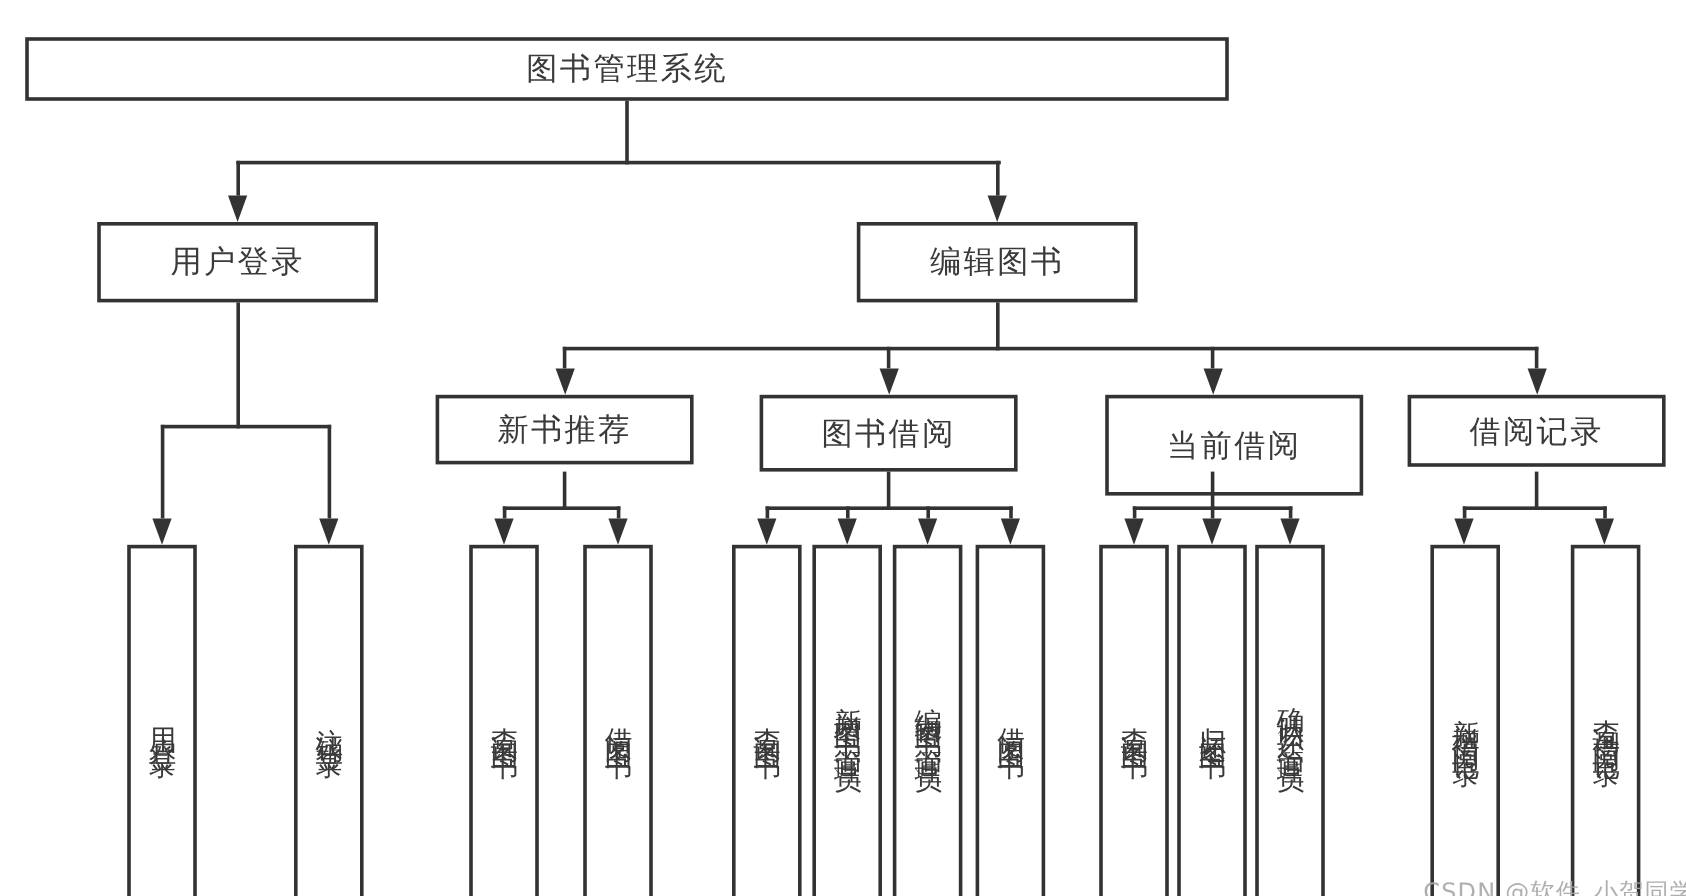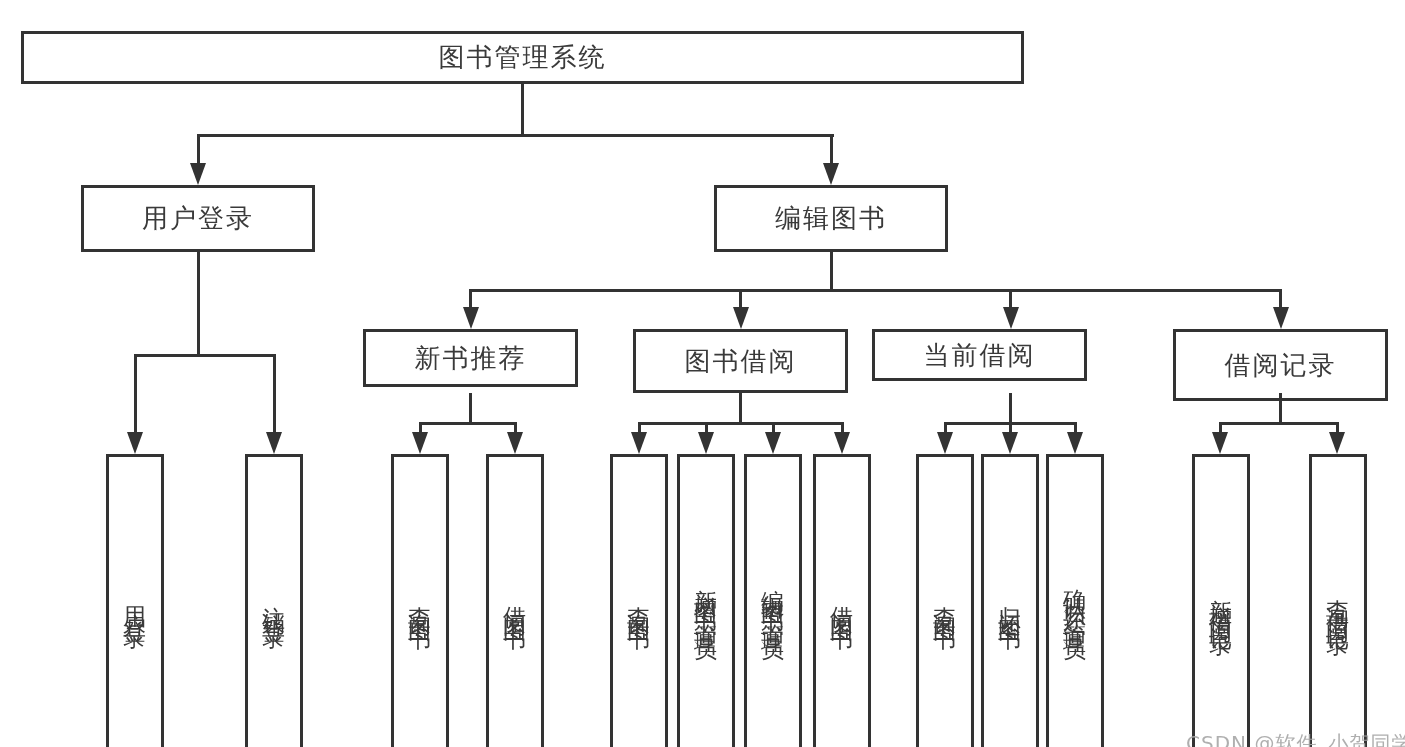--- a/index.html
+++ b/index.html
@@ -51,22 +51,22 @@
   <div class="arrow" style="left:463px;top:290px"></div>
   <div class="vline" style="left:739px;top:272px;height:18px"></div>
   <div class="arrow" style="left:733px;top:290px"></div>
   <div class="vline" style="left:1009px;top:272px;height:18px"></div>
   <div class="arrow" style="left:1003px;top:290px"></div>
   <div class="vline" style="left:1279px;top:272px;height:18px"></div>
   <div class="arrow" style="left:1273px;top:290px"></div>
 
   <div class="box hbox" style="left:363px;top:312px;width:215px;height:58px">新书推荐</div>
   <div class="box hbox" style="left:633px;top:312px;width:215px;height:64px">图书借阅</div>
-  <div class="box hbox" style="left:872px;top:312px;width:215px;height:52px">当前借阅</div>
-  <div class="box hbox" style="left:1173px;top:312px;width:215px;height:72px">借阅记录</div>
+  <div class="box hbox" style="left:921px;top:312px;width:215px;height:84px">当前借阅</div>
+  <div class="box hbox" style="left:1173px;top:312px;width:215px;height:60px">借阅记录</div>
 
   <div class="vline" style="left:469px;top:376px;height:31px"></div>
   <div class="hline" style="left:419px;top:405px;width:98px"></div>
   <div class="vline" style="left:419px;top:405px;height:10px"></div>
   <div class="arrow" style="left:412px;top:415px"></div>
   <div class="vline" style="left:514px;top:405px;height:10px"></div>
   <div class="arrow" style="left:507px;top:415px"></div>
 
   <div class="vline" style="left:739px;top:376px;height:31px"></div>
   <div class="hline" style="left:638px;top:405px;width:206px"></div>

